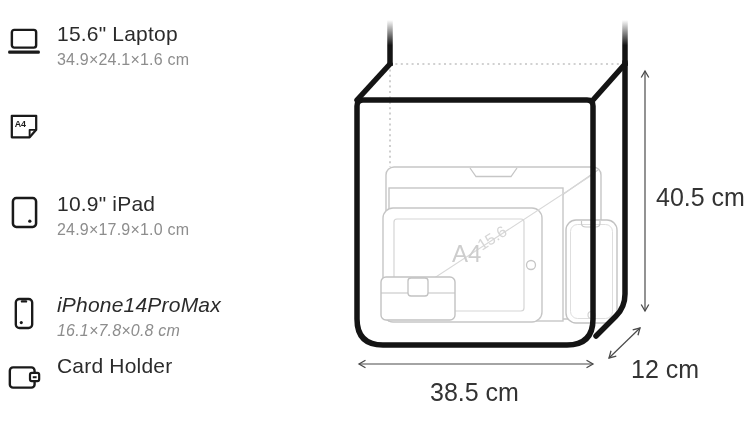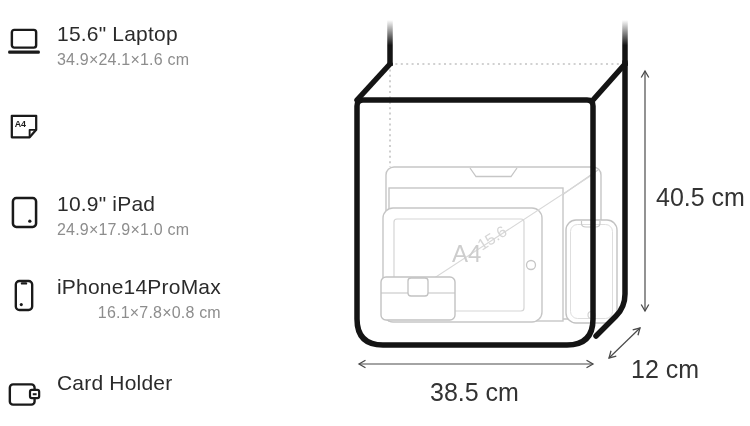--- a/index.html
+++ b/index.html
@@ -4,21 +4,21 @@
 <style>
   html,body{margin:0;padding:0;background:#fff;}
   .canvas{
     position:relative;width:750px;height:426px;background:#ffffff;overflow:hidden;
     font-family:"Liberation Sans", sans-serif;
   }
   .row{position:absolute;left:0;}
   .row .icon{position:absolute;}
   .row .text{margin-left:57px;}
   .row .title{font-size:21px;line-height:25px;color:#2b2b2b;letter-spacing:.2px;white-space:nowrap;}
-  .row .dims{font-size:16px;line-height:20px;color:#8d8d8d;margin-top:4px;letter-spacing:.2px;white-space:nowrap;text-align:right;}
+  .row .dims{font-size:16px;line-height:20px;color:#8d8d8d;margin-top:4px;letter-spacing:.2px;white-space:nowrap;}
   svg{display:block;}
   .diagram{position:absolute;left:330px;top:0;}
   .dim-label{font-size:25px;fill:#333;}
   .wm-a4{font-size:24px;fill:#cdcdcd;}
   .wm-diag{font-size:16px;fill:#d6d6d6;}
 </style>
 </head>
 <body>
 
 <div class="canvas">
@@ -54,35 +54,35 @@
           <rect x="2" y="2" width="24" height="30" rx="3.5" fill="none" stroke="#1a1a1a" stroke-width="2.6"></rect>
           <circle cx="19.5" cy="26" r="1.7" fill="#1a1a1a"></circle>
         </svg>
       </span>
       <div class="text">
         <div class="title">10.9" iPad</div>
         <div class="dims">24.9×17.9×1.0 cm</div>
       </div>
     </div>
 
-    <div class="row" style="top:274px;">
+    <div class="row" style="top:292px;font-style:italic;">
       <span class="icon" style="left:14px;top:4px;">
         <svg width="20" height="35" viewBox="0 0 22 36">
           <rect x="2" y="2" width="18" height="32" rx="4" fill="none" stroke="#1a1a1a" stroke-width="2.6"></rect>
           <rect x="7.5" y="3.4" width="7" height="2.6" rx="1.3" fill="#1a1a1a"></rect>
           <circle cx="8" cy="28" r="1.7" fill="#1a1a1a"></circle>
         </svg>
       </span>
       <div class="text">
         <div class="title">iPhone14ProMax</div>
         <div class="dims">16.1×7.8×0.8 cm</div>
       </div>
     </div>
 
-    <div class="row" style="top:370px;">
+    <div class="row" style="top:353px;">
       <span class="icon" style="left:8px;top:9px;">
         <svg width="33" height="31" viewBox="0 0 36 30">
           <rect x="2" y="4" width="27" height="22" rx="3.5" fill="none" stroke="#1a1a1a" stroke-width="2.6"></rect>
           <rect x="24" y="10" width="10" height="9" rx="2" fill="#ffffff" stroke="#1a1a1a" stroke-width="2.4"></rect>
           <rect x="27" y="13.6" width="4.2" height="2.2" fill="#1a1a1a"></rect>
         </svg>
       </span>
       <div class="text">
         <div class="title">Card Holder</div>
       </div>

